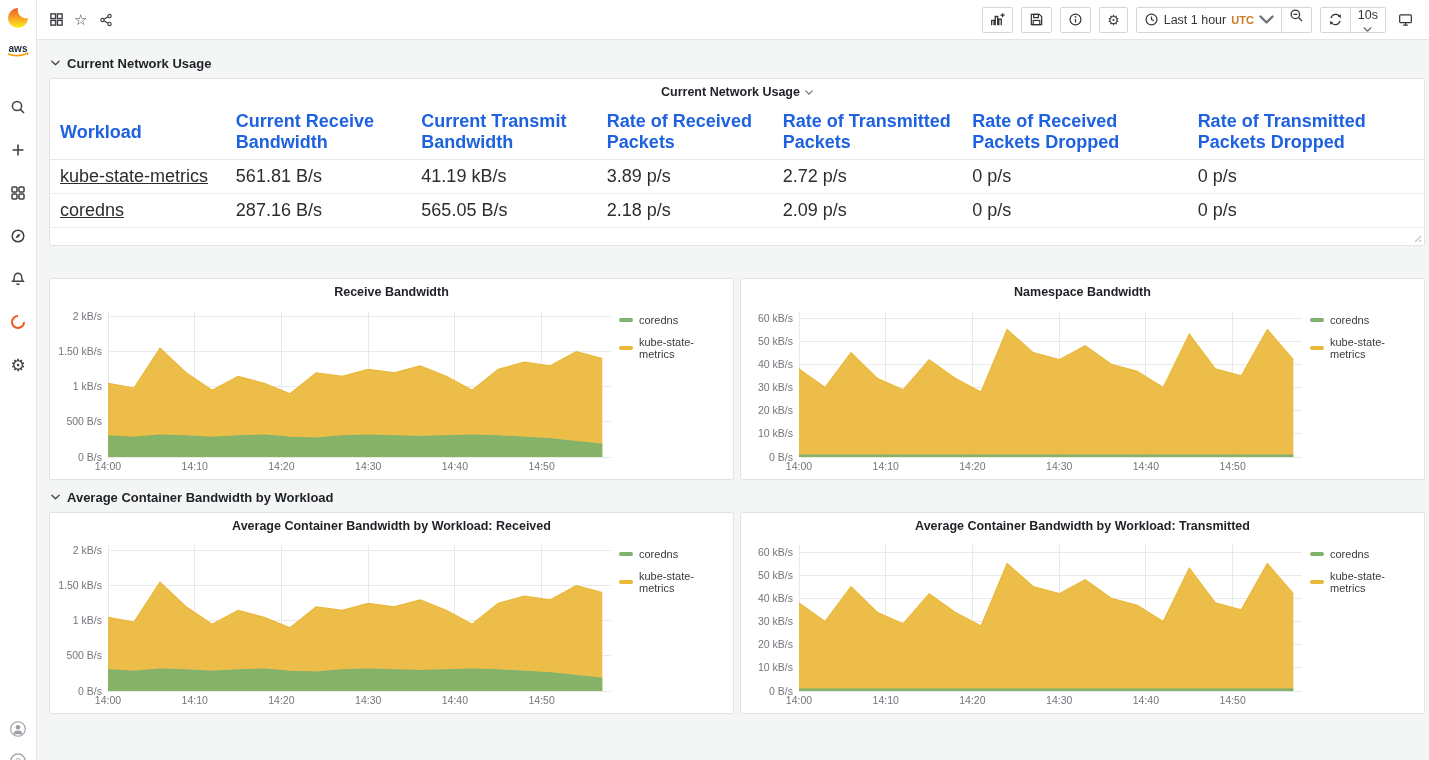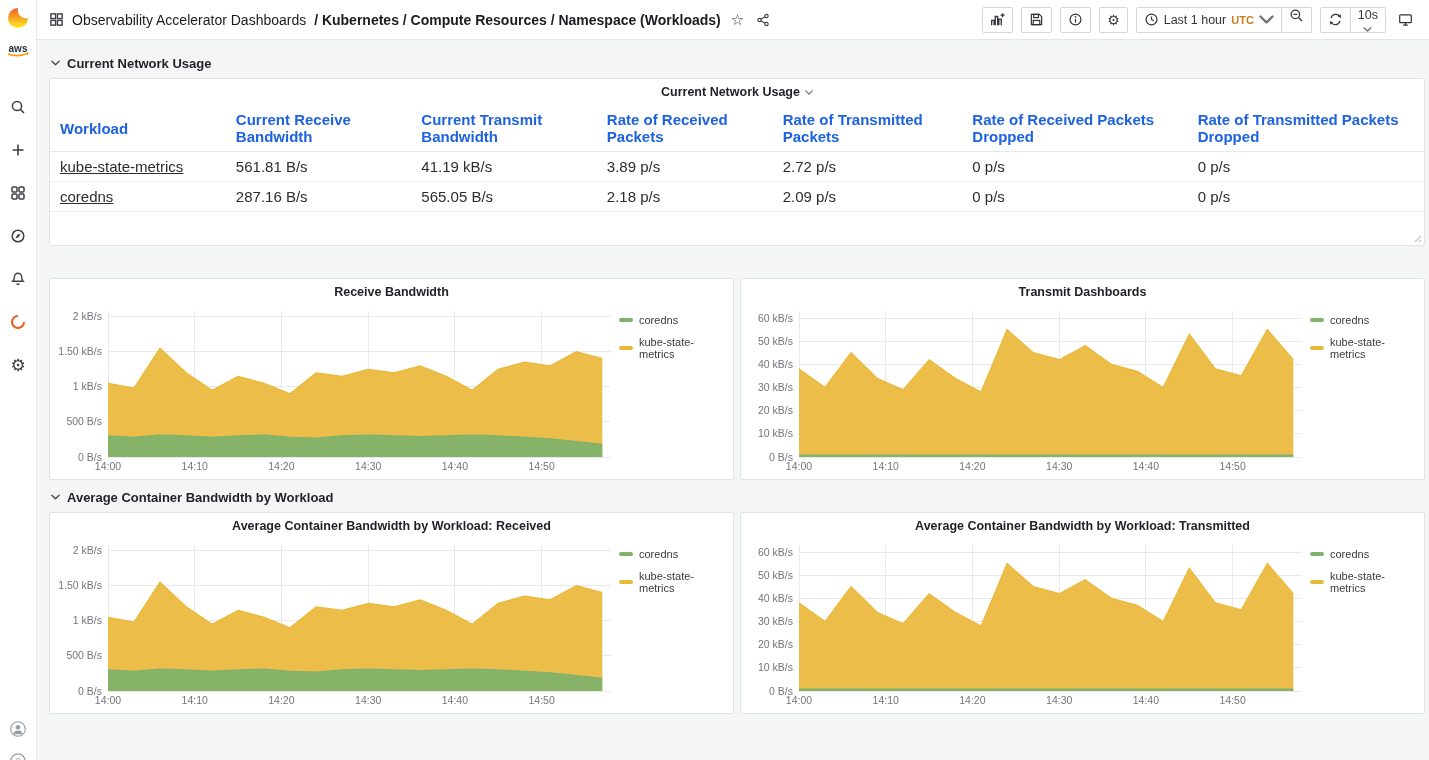--- a/index.html
+++ b/index.html
@@ -49,21 +49,21 @@
              padding:8px 4px 0 12px; overflow:hidden; }
   .section-header { height:30px; display:flex; align-items:center; gap:7px; font-size:13px; font-weight:700;
                     color:#1f2126; cursor:pointer; padding-left:2px; }
   .section-header .chev polyline { stroke:#4c4e54; }
   .panel { background:#fff; border:1px solid #e2e3e5; border-radius:2px; position:relative; }
   .panel-title { position:absolute; top:0; left:0; right:0; height:26px; display:flex; align-items:center;
                  justify-content:center; gap:5px; font-size:12.5px; font-weight:700; color:#1f2126; cursor:pointer; }
 
   
   #table-panel { height:168px; margin-bottom:32px; padding-top:26px; }
-  .g-table { width:100%; border-collapse:collapse; table-layout:fixed; font-size:15px; }
+  .g-table { width:100%; border-collapse:collapse; table-layout:fixed; font-size:18px; }
   .g-table th { text-align:left; color:#1F62E0; font-weight:600; padding:6px 10px; border-bottom:1px solid #e7e8ea; cursor:pointer; }
   .g-table td { padding:6px 10px; border-bottom:1px solid #efefef; color:#2c2d30; }
   .wl-link { color:#2c2d30; text-decoration:underline; cursor:pointer; }
   .resize { position:absolute; right:2px; bottom:2px; width:10px; height:10px; cursor:nwse-resize; }
   .resize path { stroke:#c7c8ca; stroke-width:1.4; fill:none; }
 
   
   .charts-row { display:flex; gap:6px; height:202px; margin-bottom:2px; }
   .chart-panel { flex:1; padding-top:26px;padding-left:16px; }
   .chart-body { position:absolute; top:26px; left:6px; right:6px; bottom:4px; }
@@ -159,24 +159,20 @@
 <header id="header">
   <div class="hdr-left">
     <span class="hicon">
       <svg viewBox="0 0 16 16" fill="none" stroke="currentColor" stroke-width="1.5">
         <rect x="2" y="2" width="5" height="5"></rect>
           <rect x="9" y="2" width="5" height="5"></rect>
         <rect x="2" y="9" width="5" height="5"></rect>
           <rect x="9" y="9" width="5" height="5"></rect>
       </svg>
     </span>
-    <nav class="breadcrumb">
-      <span class="bc-root">Observability Accelerator Dashboards</span>
-      <span class="bc-rest">/ Kubernetes / Compute Resources / Namespace (Workloads)</span>
-    </nav>
     <button class="txtbtn">
       <span class="star-glyph">☆</span>
     </button>
     <button class="txtbtn">
       <svg viewBox="0 0 16 16" fill="none" stroke="currentColor" stroke-width="1.3">
         <circle cx="12" cy="3.5" r="1.9"></circle>
           <circle cx="4" cy="8" r="1.9"></circle>
           <circle cx="12" cy="12.5" r="1.9"></circle>
         <path d="M5.7,7.1 L10.3,4.4 M5.7,8.9 L10.3,11.6"></path>
       </svg>
@@ -355,21 +351,21 @@
             </div>
             <div class="legend-item">
               <span class="swatch" style="background:#EAB839"></span>
               <span>kube-state-metrics</span>
             </div>
           </div>
       </div>
     </section>
     <section class="panel chart-panel">
       <div class="panel-title">
-        <span>Transmit Dashboards</span>
+        <span>Namespace Bandwidth</span>
       </div>
       <div class="chart-body">
         <svg class="chart-svg" viewBox="0 0 559 170">
             <line class="grid" x1="52" x2="555" y1="152.0" y2="152.0"></line>
             <text class="ylab" x="46" y="155.5">0 B/s</text>
             <line class="grid" x1="52" x2="555" y1="128.8" y2="128.8"></line>
             <text class="ylab" x="46" y="132.3">10 kB/s</text>
             <line class="grid" x1="52" x2="555" y1="105.7" y2="105.7"></line>
             <text class="ylab" x="46" y="109.2">20 kB/s</text>
             <line class="grid" x1="52" x2="555" y1="82.5" y2="82.5"></line>

